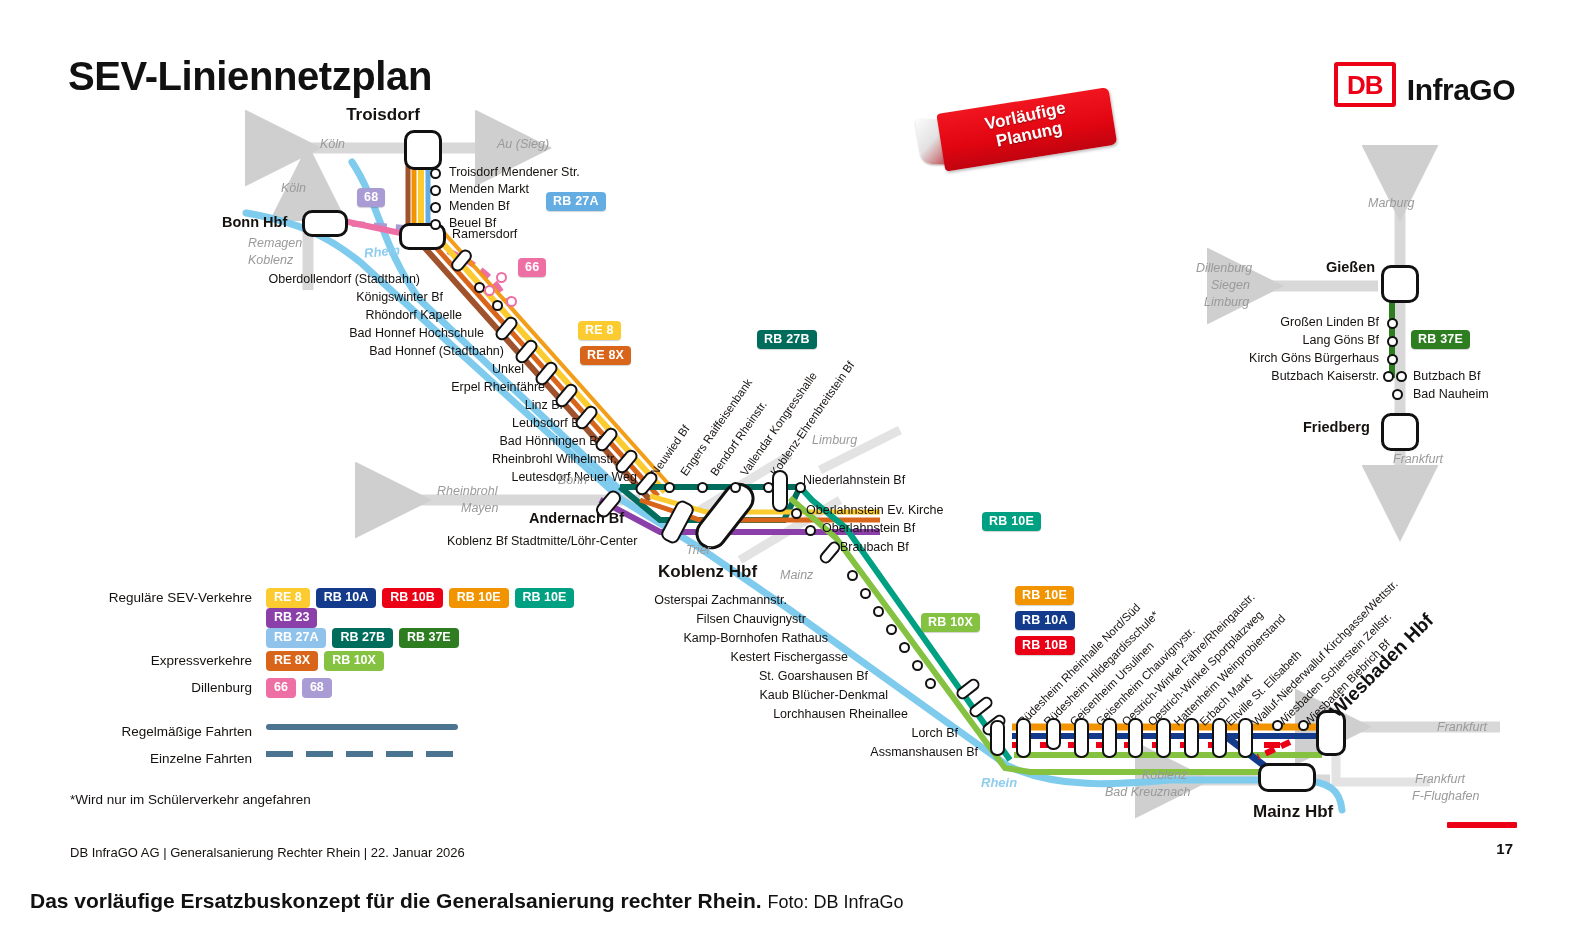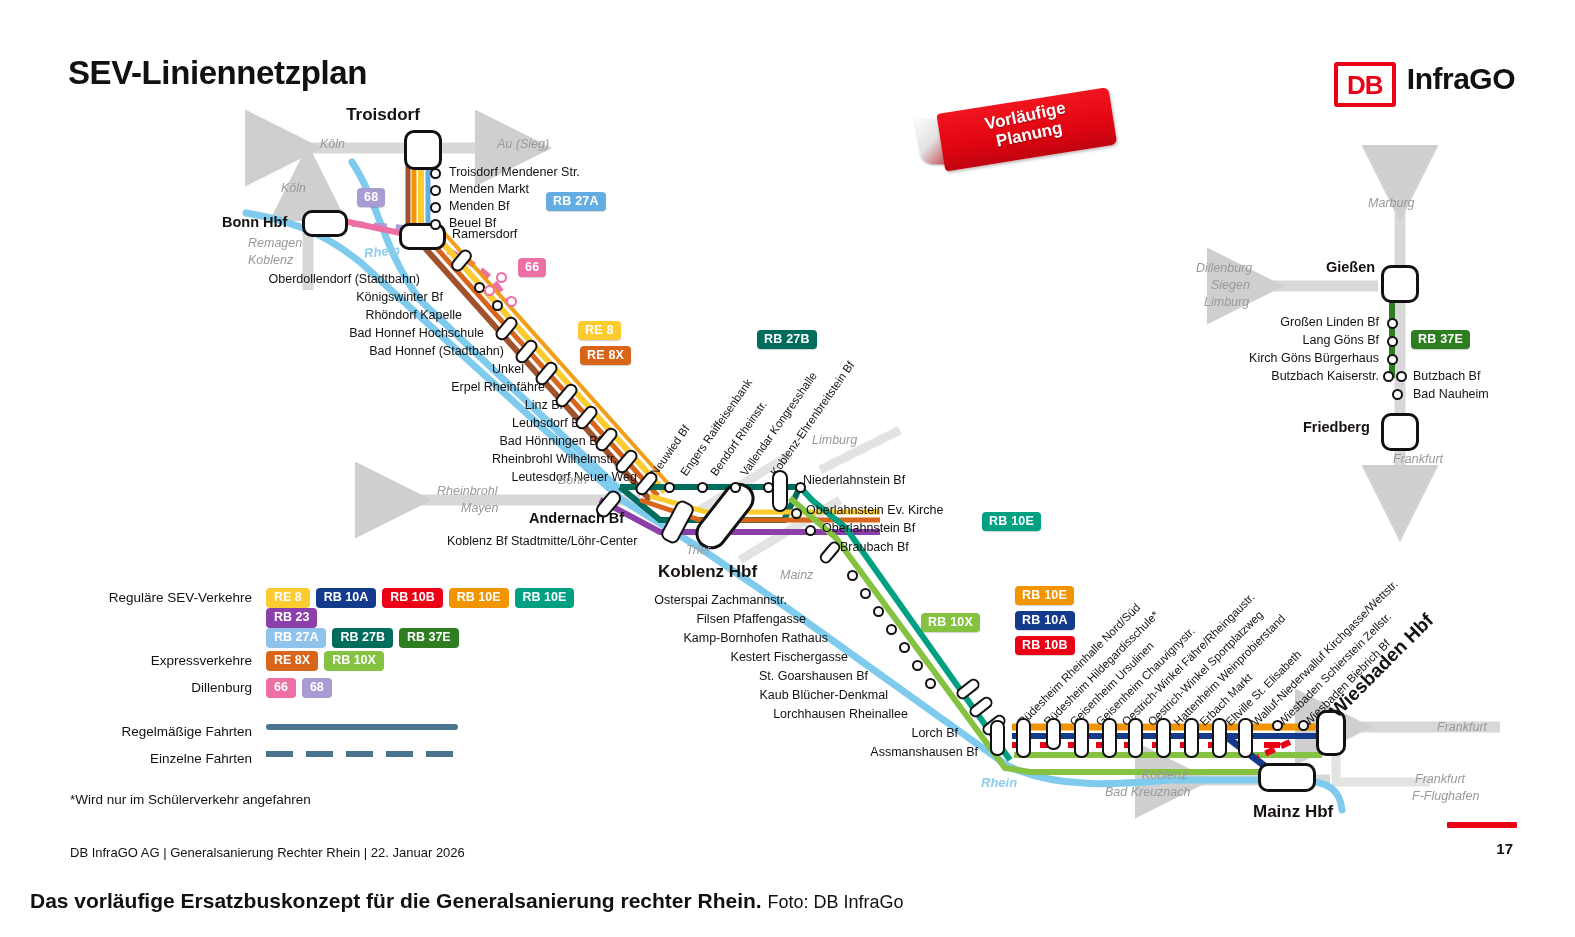--- a/index.html
+++ b/index.html
@@ -1,23 +1,23 @@
 <!DOCTYPE html>
 <html><head>
 <meta charset="utf-8">
 <style>
   html,body{margin:0;padding:0;background:#fff;}
   body{font-family:"Liberation Sans",sans-serif;}
   #page{position:relative;width:1575px;height:937px;background:#fff;overflow:hidden;}
   #map{position:absolute;left:0;top:0;width:1575px;height:868px;background:#fff;overflow:hidden;}
 
-  .ttl{position:absolute;left:68px;top:54px;font-size:33px;font-weight:bold;letter-spacing:-0.4px;color:#111;}
-
-  
-  .logo{position:absolute;right:60px;top:62px;display:flex;align-items:flex-start;gap:11px;}
+  .ttl{position:absolute;left:68px;top:54px;font-size:40px;font-weight:bold;letter-spacing:-0.4px;color:#111;}
+
+  
+  .logo{position:absolute;right:60px;top:62px;display:flex;align-items:flex-end;gap:11px;}
   .db-box{width:54px;height:37px;border:4px solid #EC0016;border-radius:3px;display:flex;align-items:center;justify-content:center;background:#fff;}
   .db-box span{font-size:26px;font-weight:bold;color:#EC0016;line-height:1;letter-spacing:-1px;}
   .logo-txt{font-size:30px;font-weight:bold;color:#111;letter-spacing:-0.5px;}
 
   
   .ribbon{position:absolute;left:918px;top:100px;width:196px;height:62px;transform:rotate(-9deg);}
   .ribbon .body{position:absolute;left:22px;top:2px;width:174px;height:58px;
      background:linear-gradient(180deg,#f0151f 0%,#e00510 60%,#c00410 100%);
      border-radius:4px 6px 6px 4px;box-shadow:1px 2px 3px rgba(0,0,0,.25);}
   .ribbon .fold{position:absolute;left:0px;top:6px;width:34px;height:46px;
@@ -258,21 +258,21 @@
   <div class="tick" style="left:772px;top:470px;width:16px;height:42px;border-radius:8px"></div>
   <div class="lbl" style="left:803px;top:473px">Niederlahnstein Bf</div>
   <div class="lbl" style="left:806px;top:503px">Oberlahnstein Ev. Kirche</div>
   <div class="lbl" style="left:822px;top:521px">Oberlahnstein Bf</div>
   <div class="lbl" style="left:840px;top:540px">Braubach Bf</div>
   <div class="dot" style="left:791px;top:508px"></div>
   <div class="dot" style="left:805px;top:525px"></div>
   <div class="tick" style="left:824px;top:540px;width:12px;height:25px;transform:rotate(40deg)"></div>
 
   <div class="lbl" style="left:787px;top:593px;transform:translateX(-100%)">Osterspai Zachmannstr.</div>
-  <div class="lbl" style="left:806px;top:612px;transform:translateX(-100%)">Filsen Pfaffengasse</div>
+  <div class="lbl" style="left:806px;top:612px;transform:translateX(-100%)">Filsen Chauvignystr</div>
   <div class="lbl" style="left:828px;top:631px;transform:translateX(-100%)">Kamp-Bornhofen Rathaus</div>
   <div class="lbl" style="left:848px;top:650px;transform:translateX(-100%)">Kestert Fischergasse</div>
   <div class="lbl" style="left:868px;top:669px;transform:translateX(-100%)">St. Goarshausen Bf</div>
   <div class="lbl" style="left:888px;top:688px;transform:translateX(-100%)">Kaub Blücher-Denkmal</div>
   <div class="lbl" style="left:908px;top:707px;transform:translateX(-100%)">Lorchhausen Rheinallee</div>
   <div class="lbl" style="left:958px;top:726px;transform:translateX(-100%)">Lorch Bf</div>
   <div class="lbl" style="left:978px;top:745px;transform:translateX(-100%)">Assmanshausen Bf</div>
 
   <div class="dot" style="left:847px;top:570px"></div>
   <div class="dot" style="left:860px;top:588px"></div>

